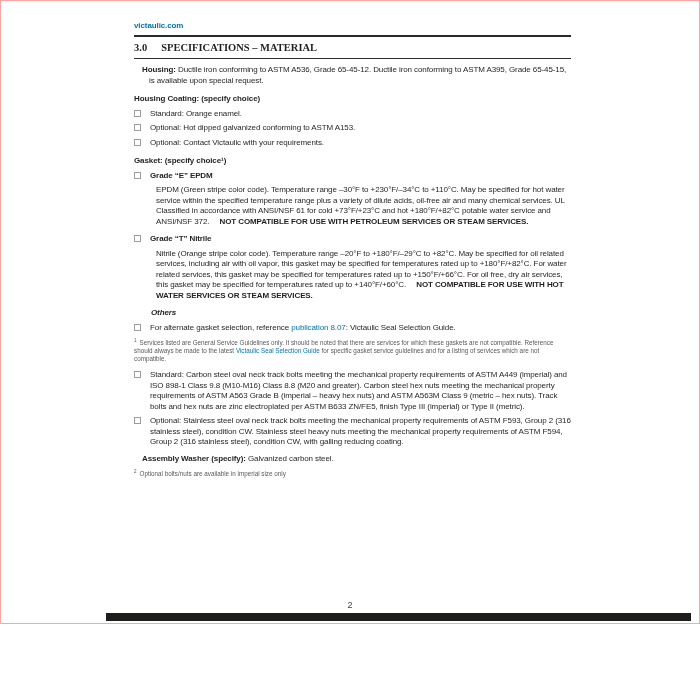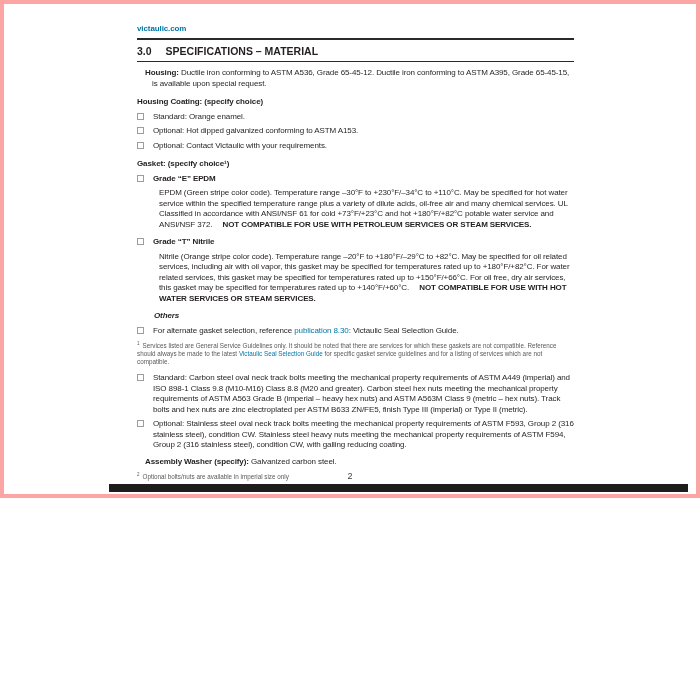--- a/index.html
+++ b/index.html
@@ -6,29 +6,29 @@
     --link-blue:#0076a8;
     --logo-orange:#f05023;
     --text-dark:#231f20;
     --footnote-gray:#58595b;
     --bar-black:#1d1d1b;
   }
   *{margin:0;padding:0;box-sizing:border-box;}
   html,body{background:#ffffff;}
   body{font-family:"Liberation Sans", sans-serif;color:var(--text-dark);}
   .page{
-    position:relative;width:700px;height:498px;background:#fff;
-    border:4px solid #fca5a5;overflow:hidden;
+    position:relative;width:700px;height:624px;background:#fff;
+    border:1px solid #fca5a5;overflow:hidden;
     font-size:8px;line-height:10.5px;letter-spacing:-0.1px;
   }
   .main{position:absolute;top:20px;left:133px;width:437px;}
   .top-link{color:var(--link-blue);font-weight:bold;font-size:8px;text-decoration:none;display:inline-block;cursor:pointer;}
   .rule-thick{border:none;border-top:2px solid #2b2a29;margin-top:3px;}
   .rule-thin{border:none;border-top:1px solid #2b2a29;}
-  .section-title{font-size:10.5px;font-weight:bold;margin:6px 0 5px;letter-spacing:0;}
+  .section-title{font-size:10.5px;font-weight:bold;margin:6px 0 5px;letter-spacing:0;font-family:Liberation Serif, serif;}
   .section-title .num{margin-right:14px;}
   .para{margin-top:6px;}
   .hang{padding-left:15px;text-indent:-15px;}
   .bold{font-weight:bold;padding-left:8px;}
   .heading{font-weight:bold;margin:8px 0 2px;}
   .chk-row{display:flex;align-items:flex-start;margin:4px 0;}
   .checkbox{flex:none;width:7px;height:7px;border:1px solid #9d9d9d;background:#fff;margin:1px 9px 0 0;cursor:pointer;}
   .grade-label{font-weight:bold;}
   .grade-body{margin:2px 0 7px 22px;}
   .others-heading{font-weight:bold;margin:7px 0 2px 17px;font-style:italic;}
@@ -99,21 +99,21 @@
     </div>
     <p class="grade-body">
       <span>Nitrile (Orange stripe color code). Temperature range –20°F to +180°F/–29°C to +82°C. May be specified for oil related services, including air with oil vapor, this gasket may be specified for temperatures rated up to +180°F/+82°C. For water related services, this gasket may be specified for temperatures rated up to +150°F/+66°C. For oil free, dry air services, this gasket may be specified for temperatures rated up to +140°F/+60°C. </span><span class="bold">NOT COMPATIBLE FOR USE WITH HOT WATER SERVICES OR STEAM SERVICES.</span>
     </p>
 
     <div class="others-heading">Others</div>
 
     <div class="chk-row">
       <span class="checkbox"></span>
       <span class="opt-text">
-        <span>For alternate gasket selection, reference </span><a class="link">publication 8.30</a><span>: Victaulic Seal Selection Guide.</span>
+        <span>For alternate gasket selection, reference </span><a class="link">publication 8.07</a><span>: Victaulic Seal Selection Guide.</span>
       </span>
     </div>
 
     <p class="footnote">
       <sup>1</sup><span>Services listed are General Service Guidelines only. It should be noted that there are services for which these gaskets are not compatible. Reference should always be made to the latest </span><a class="link">Victaulic Seal Selection Guide</a><span> for specific gasket service guidelines and for a listing of services which are not compatible.</span>
     </p>
 
 
     <div class="chk-row">
       <span class="checkbox"></span>

